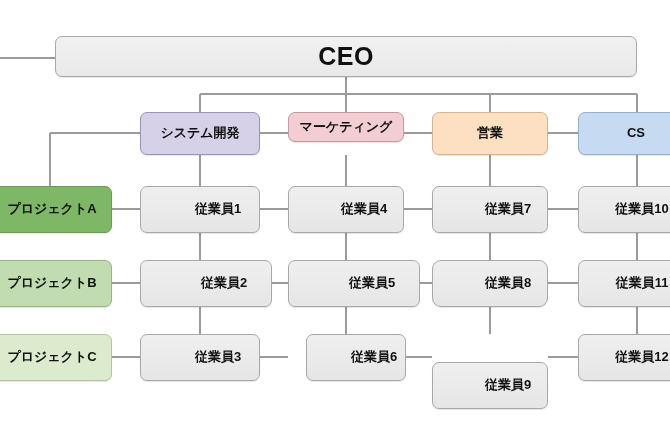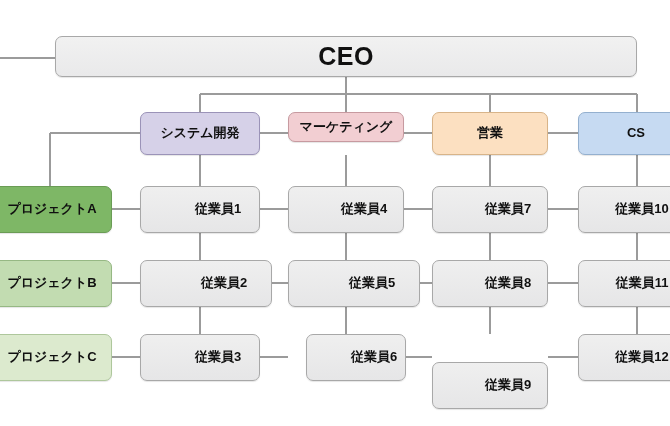--- a/index.html
+++ b/index.html
@@ -163,21 +163,21 @@
   <div class="node node-emp" style="left:288px; top:260px; width:132px; height:47px;">
     <span>従業員5</span>
   </div>
   <div class="node node-emp" style="left:288px; top:334px; width:100px; height:47px;margin-left:18px;">
     <span>従業員6</span>
   </div>
 
   <div class="node node-emp" style="left:432px; top:186px; width:116px; height:47px;">
     <span>従業員7</span>
   </div>
-  <div class="node node-emp" style="left:432px; top:260px; width:116px; height:47px;">
+  <div class="node node-emp" style="left:432px; top:260px; width:116px; height:47px;border-radius:9px;">
     <span>従業員8</span>
   </div>
   <div class="node node-emp" style="left:432px; top:334px; width:116px; height:47px;margin-top:28px;">
     <span>従業員9</span>
   </div>
 
   <div class="node node-emp" style="left:578px; top:186px; width:116px; height:47px;">
     <span style="padding-right:24px;">従業員10</span>
   </div>
   <div class="node node-emp" style="left:578px; top:260px; width:116px; height:47px;">

